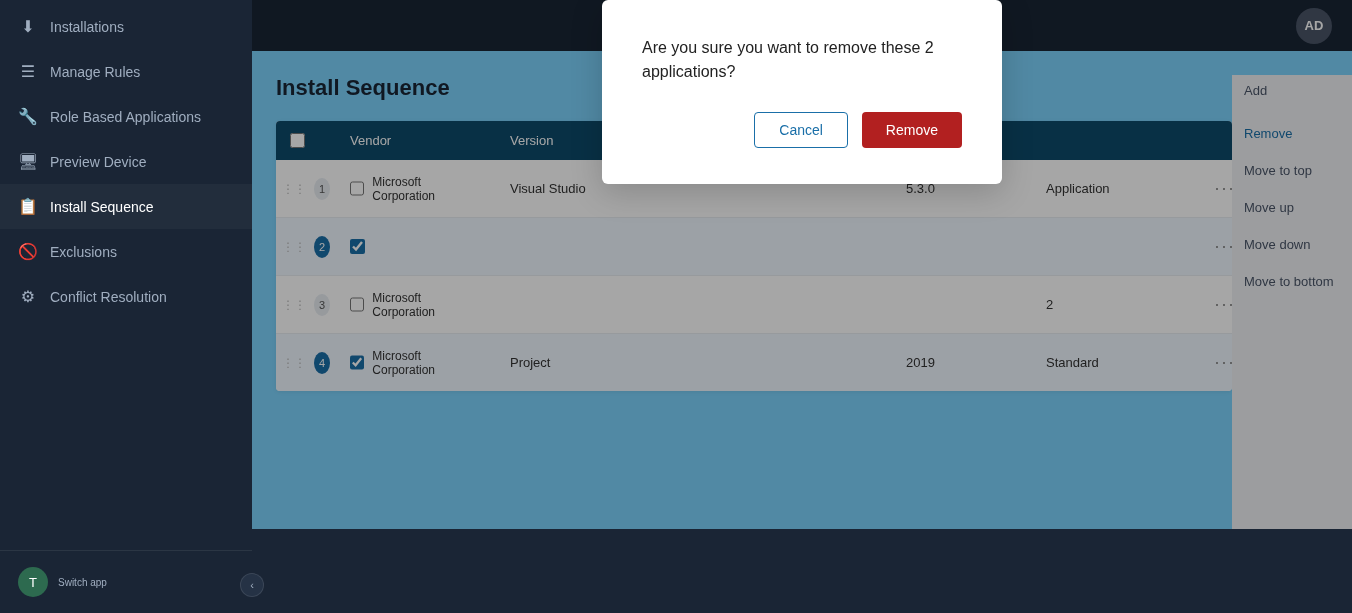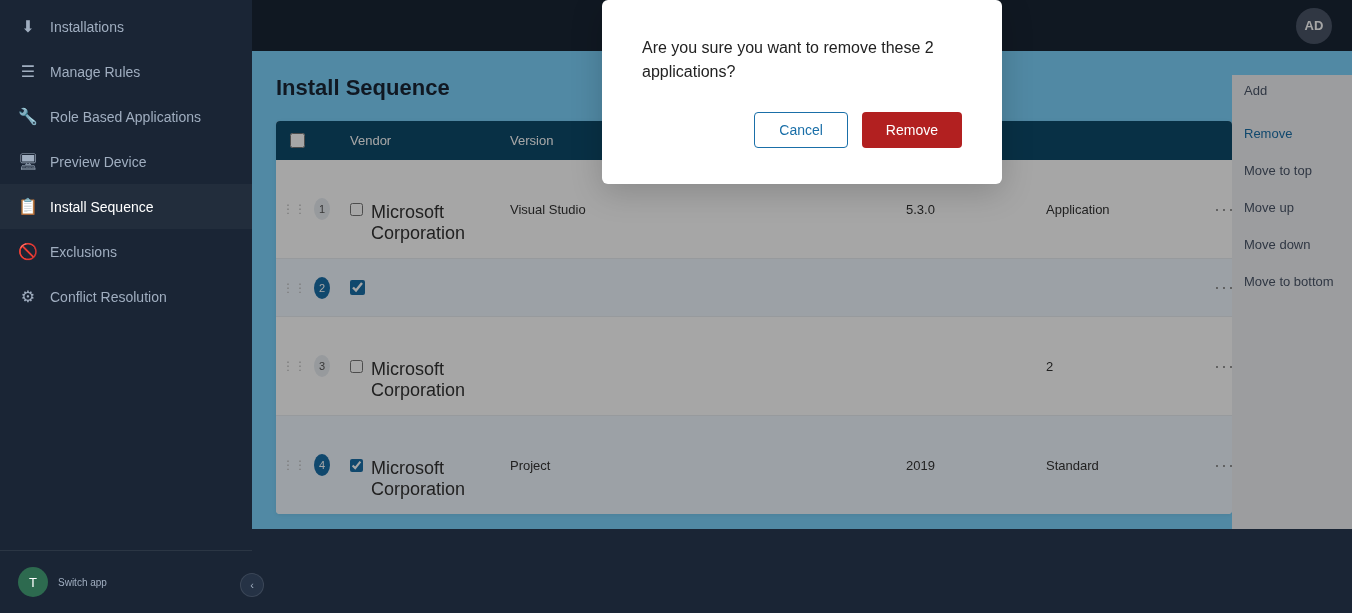--- a/index.html
+++ b/index.html
@@ -224,21 +224,21 @@
       padding: 14px 14px;
       display: flex;
       align-items: center;
     }
     input[type="checkbox"] {
       width: 15px;
       height: 15px;
       cursor: pointer;
       accent-color: #1a6fa8;
     }
-    .vendor-text { color: #333; font-size: 18px; margin-top: 28px; }
+    .vendor-text { color: #333; font-size: 12px; }
 
     
     .right-panel {
       width: 120px;
       min-width: 120px;
       background: #f0f2f5;
       padding: 0 12px;
       display: flex;
       flex-direction: column;
       gap: 6px;

